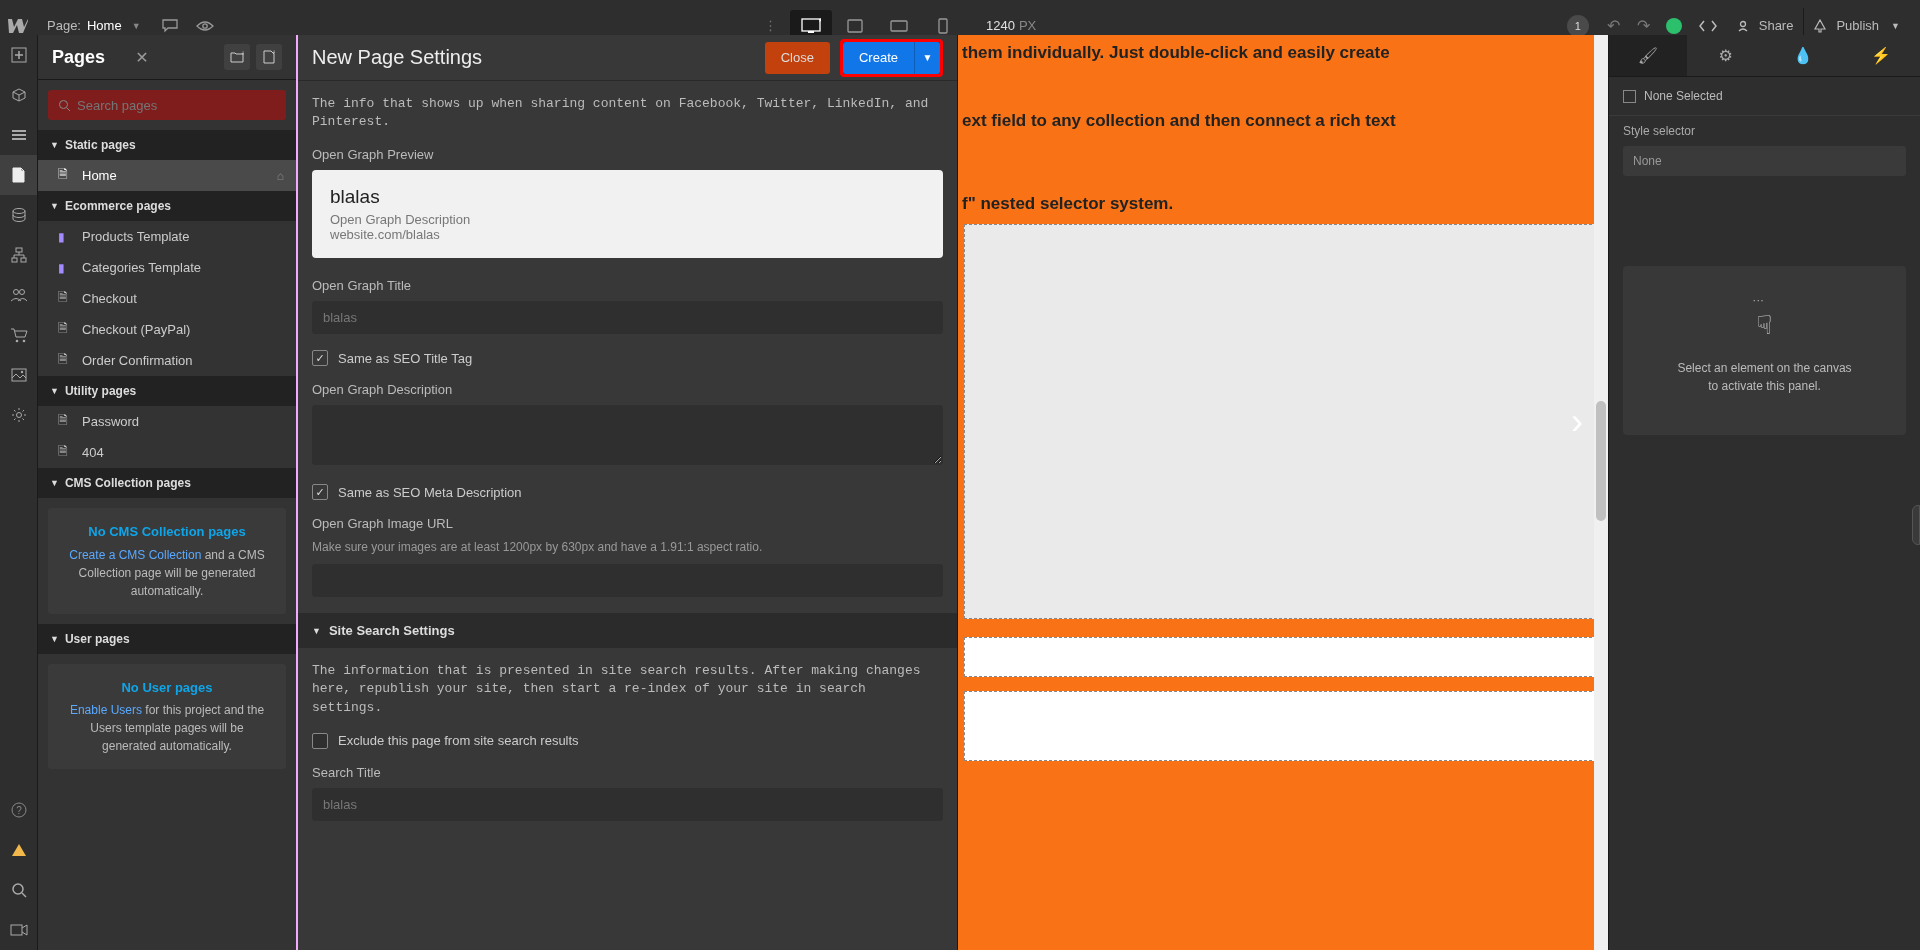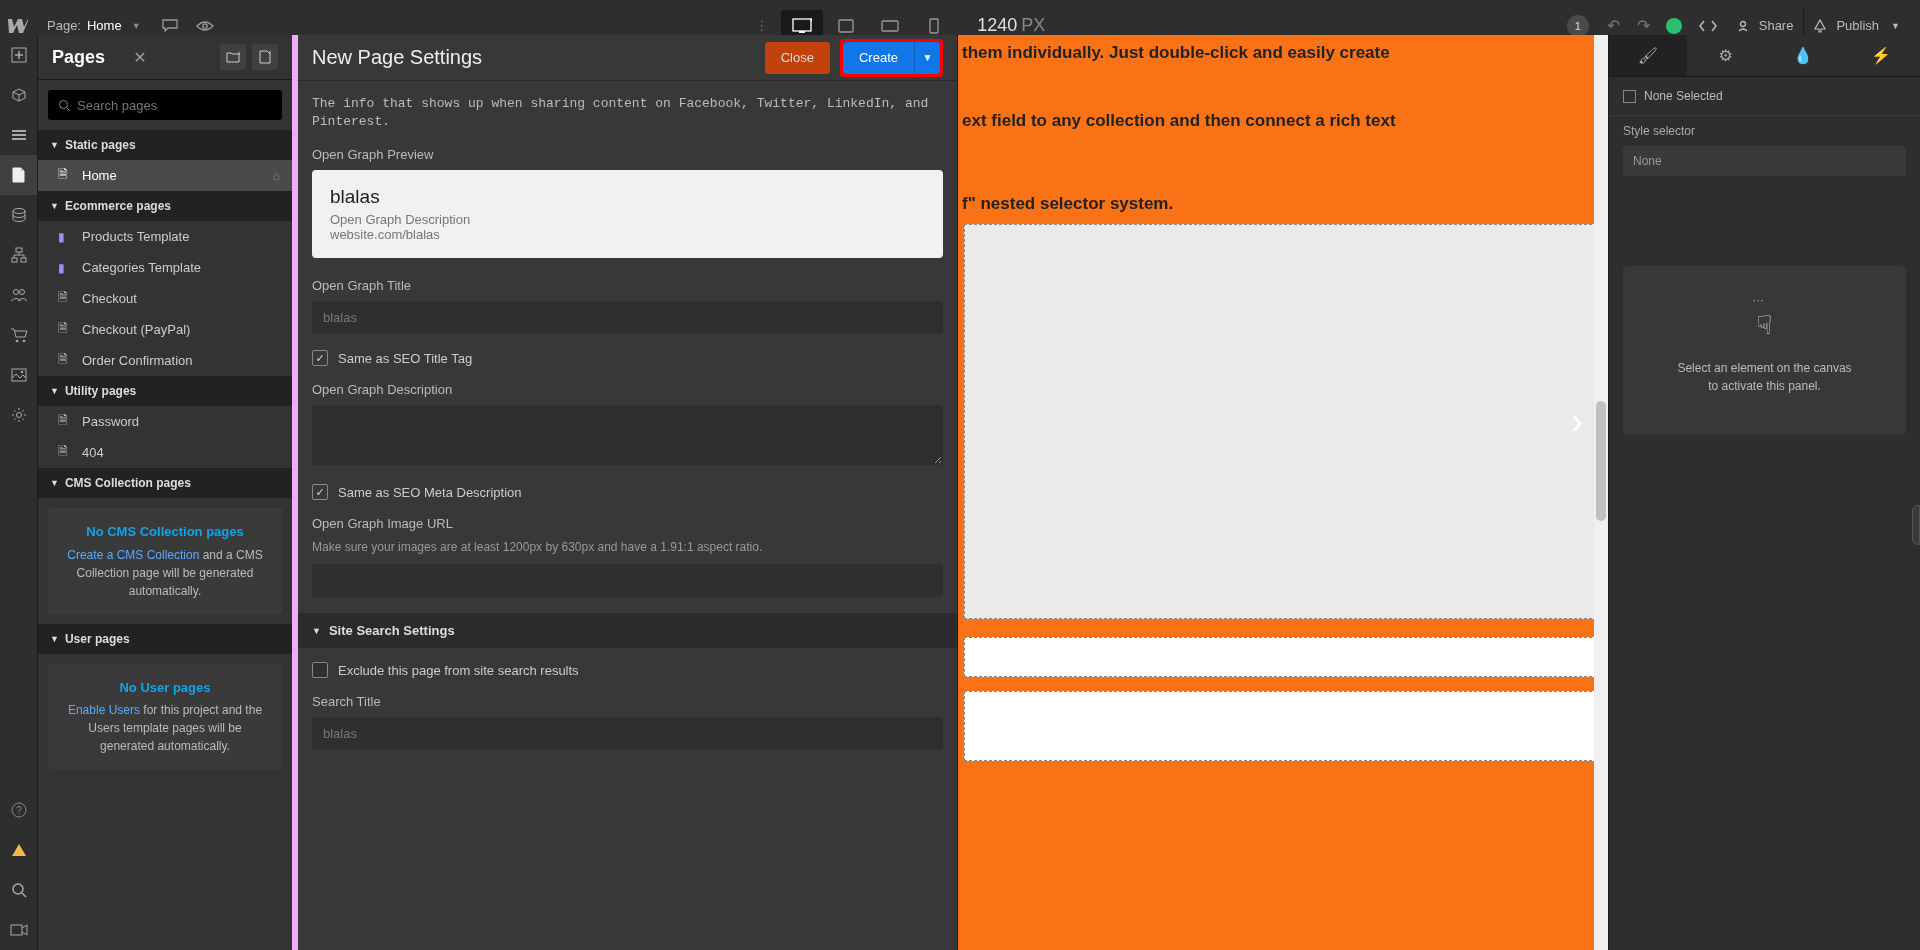--- a/index.html
+++ b/index.html
@@ -7,44 +7,44 @@
   
   
   .topbar { height: 52px; background: #2e2e2e; display: flex; align-items: center; border-bottom: 1px solid #1a1a1a; }
   .topbar .logo { width: 35px; height: 35px; display:flex; align-items:center; justify-content:center; font-size:18px; color:#999; }
   .topbar .page-label { padding: 0 12px; color: #bbb; display:flex; align-items:center; gap:6px; }
   .topbar .page-name { color:#fff; font-weight:500; }
   .topbar .tb-icon { width: 35px; height:35px; display:flex; align-items:center; justify-content:center; color:#888; }
   .topbar .center { flex:1; display:flex; justify-content:center; align-items:center; gap:2px; }
   .topbar .bp { width:42px; height:31px; display:flex; align-items:center; justify-content:center; color:#888; border-radius:3px; }
   .topbar .bp.active { background:#1a1a1a; color:#fff; }
-  .topbar .bp-px { margin-left:20px; color:#e0e0e0; font-size:18px;}
+  .topbar .bp-px { margin-left:20px; color:#e0e0e0; font-size:13px;}
   .topbar .bp-px .dim { color:#888; margin-left:4px; }
   .topbar .right { display:flex; align-items:center; gap:0; padding-right:10px; }
   .topbar .badge { background:#4a4a4a; color:#ddd; width:22px; height:22px; border-radius:11px; display:flex; align-items:center; justify-content:center; font-size:11px; margin-right:10px;}
   .topbar .undo, .topbar .redo { width:30px; color:#777; font-size:16px; text-align:center;}
   .topbar .status-ok { width:30px; display:flex; align-items:center; justify-content:center;}
   .topbar .status-ok span{ background:#2cc06d; width:16px; height:16px; border-radius:8px; display:inline-block; position:relative;}
   .topbar .export, .topbar .share, .topbar .publish { padding:0 10px; color:#bbb; display:flex; align-items:center; gap:10px; height:35px;}
   .topbar .publish { border-left:1px solid #1a1a1a;}
   
   
   .lefttool { position:absolute; left:0; top:35px; width:38px; bottom:0; background:#2e2e2e; border-right:1px solid #1a1a1a; display:flex; flex-direction:column; }
   .lefttool .lt-icon { height:40px; display:flex; align-items:center; justify-content:center; color:#999; font-size:16px; }
   .lefttool .lt-icon.active { background:#404040; }
   .lefttool .lt-bottom { margin-top:auto; }
   
   
-  .pages-panel { position:absolute; left:38px; top:35px; width:260px; bottom:0; background:#333; border-right:6px solid #f0abfc; display:flex; flex-direction:column; overflow-y:auto;}
+  .pages-panel { position:absolute; left:38px; top:35px; width:260px; bottom:0; background:#333; border-right:2px solid #f0abfc; display:flex; flex-direction:column; overflow-y:auto;}
   .pages-head { height:45px; display:flex; align-items:center; padding:0 14px; border-bottom:1px solid #1a1a1a;}
   .pages-head h3 { font-size:18px; font-weight:600; color:#fff; flex:1;}
   .pages-head .x { color:#999; margin-left:8px; font-size:16px;}
   .pages-head .hicons { display:flex; gap:6px;}
   .pages-head .hicons .hi { width:26px; height:26px; background:#404040; display:flex; align-items:center; justify-content:center; border-radius:3px; color:#ccc; font-size:14px;}
-  .search-pages { margin:10px; background:#000000; border-radius:3px; height:30px; display:flex; align-items:center; padding:0 10px; color:#888;}
+  .search-pages { margin:10px; background:#7f1d1d; border-radius:3px; height:30px; display:flex; align-items:center; padding:0 10px; color:#888;}
   .search-pages input { background:none; border:none; color:#ccc; outline:none; margin-left:6px; flex:1; font-size:13px;}
   .section-head { background:#222; height:30px; display:flex; align-items:center; padding:0 12px; font-weight:600; color:#ddd; font-size:12px; gap:6px;}
   .section-head .chev { font-size:9px;}
   .page-item { height:31px; display:flex; align-items:center; padding:0 12px 0 20px; gap:10px; color:#ccc;}
   .page-item.active { background:#4a4a4a; color:#fff;}
   .page-item .pi-icon { width:14px; font-size:12px;}
   .page-item .pi-icon.purple { color:#a38bff;}
   .page-item .home-ind { margin-left:auto; color:#888; font-size:12px;}
   .info-box { margin:10px; background:#3a3a3a; border-radius:3px; padding:14px; text-align:center; color:#bbb; font-size:12px; line-height:1.5;}
   .info-box h4 { font-size:13px; color:#0ea5e9; margin-bottom:4px; font-weight:600;}
@@ -414,20 +414,21 @@
       <label class="fl">Open Graph Image URL</label>
       <div class="hint">Make sure your images are at least 1200px by 630px and have a 1.91:1 aspect ratio.</div>
       <input style="">
     </div>
 
     <div class="collapsible">
       <span class="chev" style="font-size:9px">▼</span>
       <span>Site Search Settings</span>
     </div>
 
+    <div class="desc">The information that is presented in site search results. After making changes here, republish your site, then start a re-index of your site in search settings.</div>
     <div class="check-row">
       <span class="cb off"></span>
       <span>Exclude this page from site search results</span>
     </div>
     <div class="field">
       <label class="fl">Search Title</label>
       <input readonly="" value="blalas" style="">
     </div>
   </div>
 </div>

